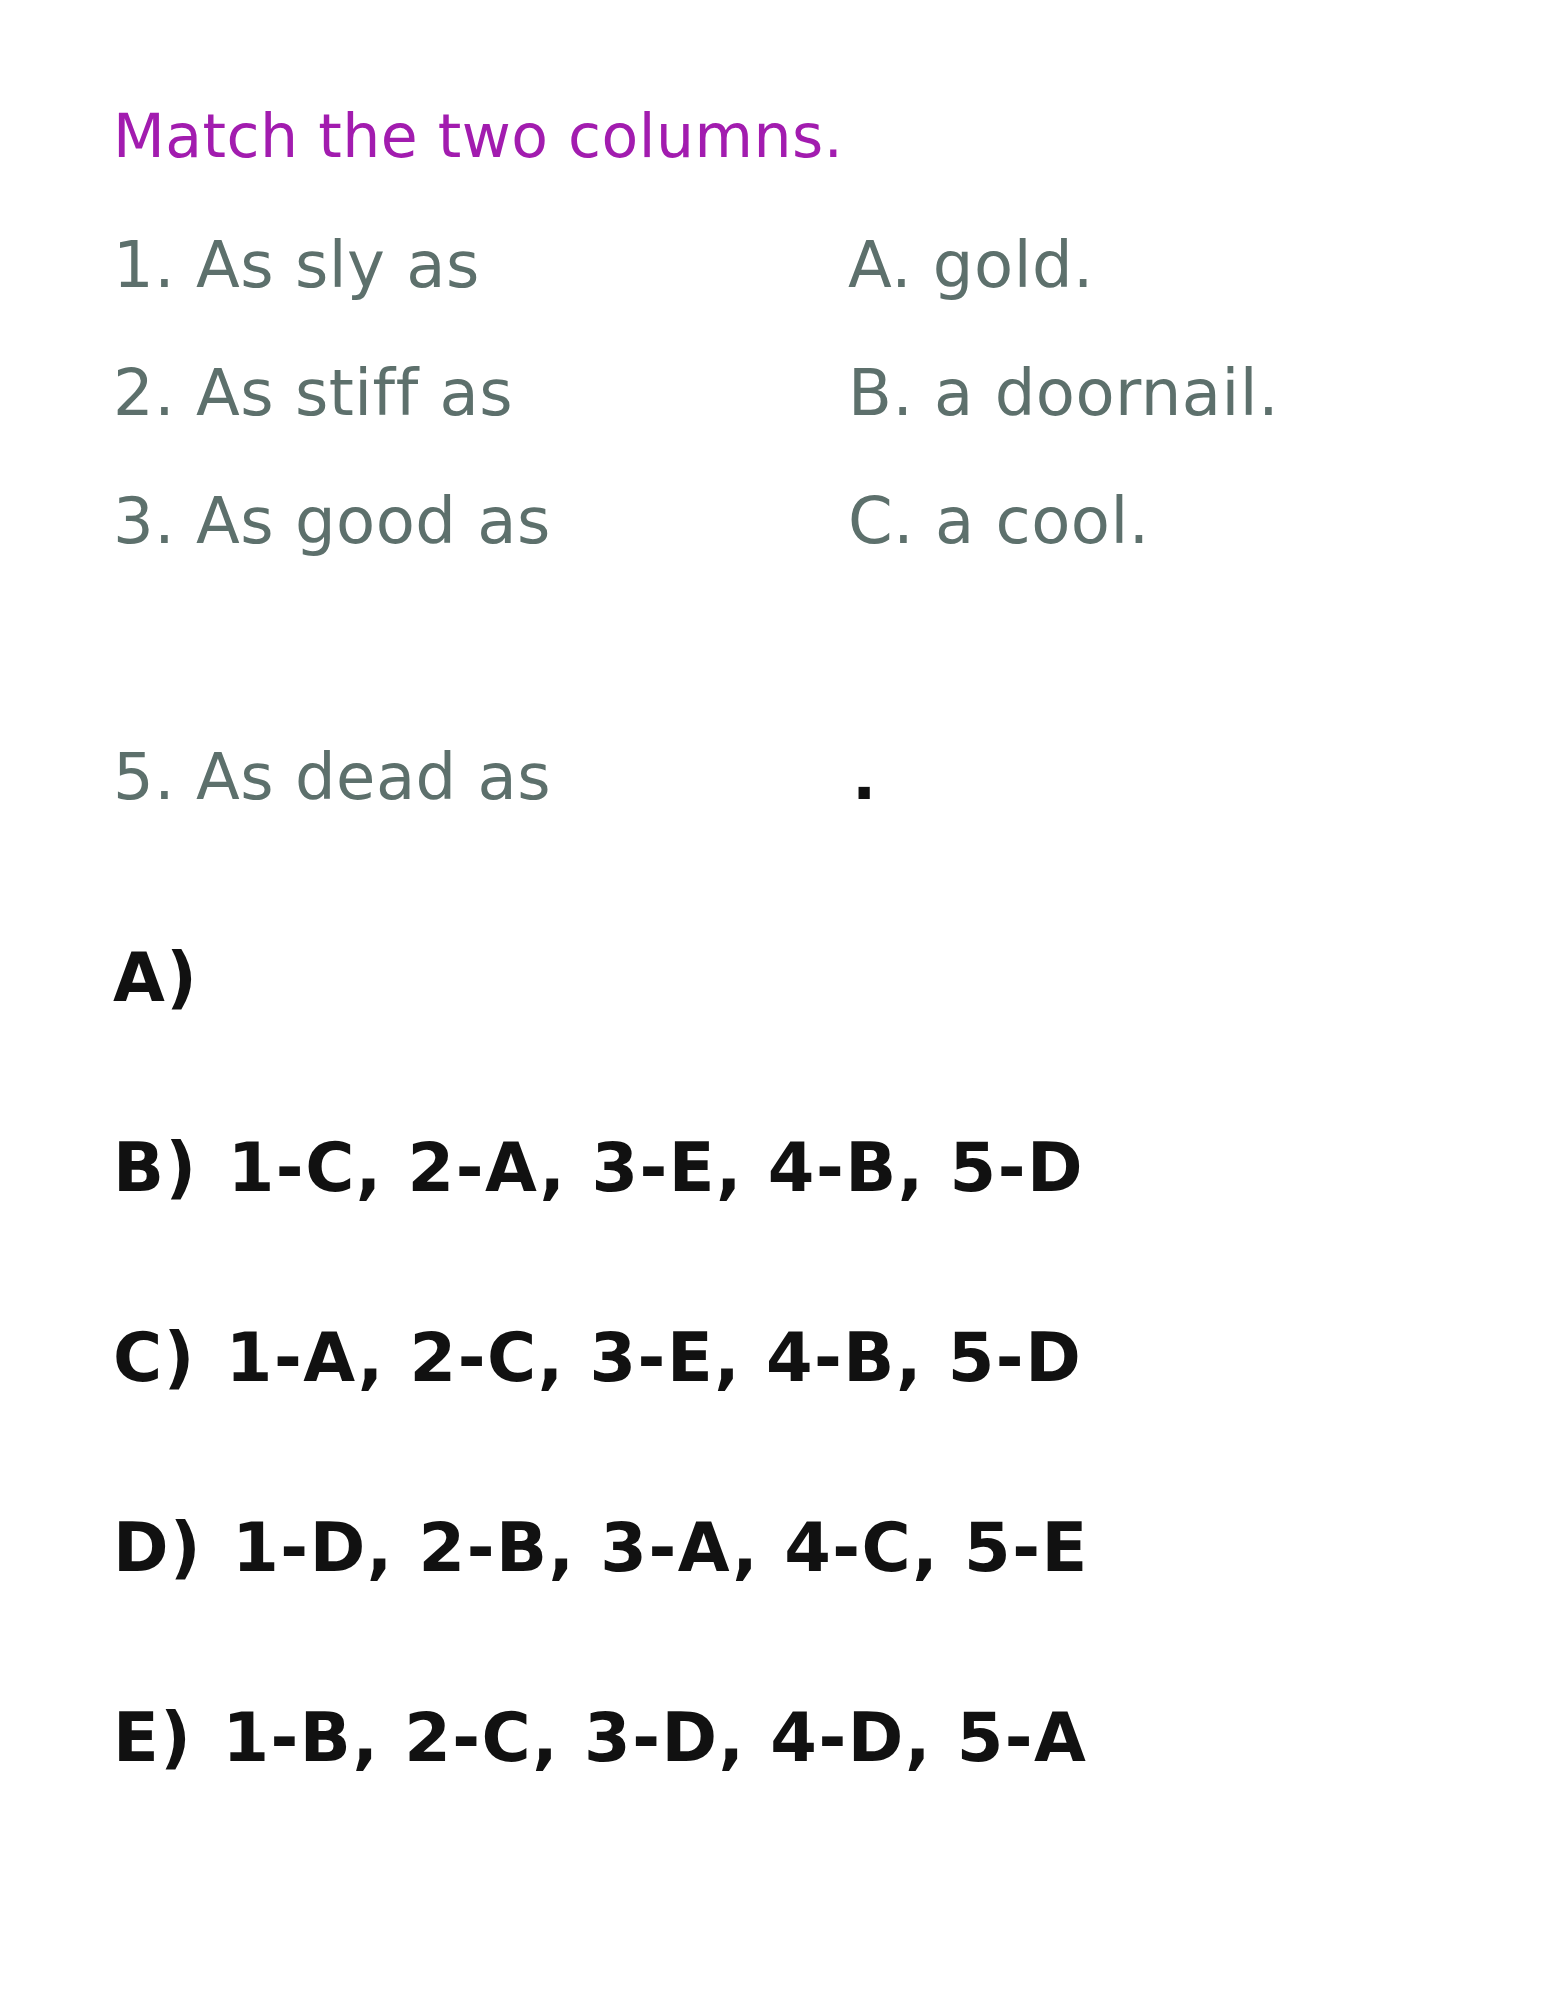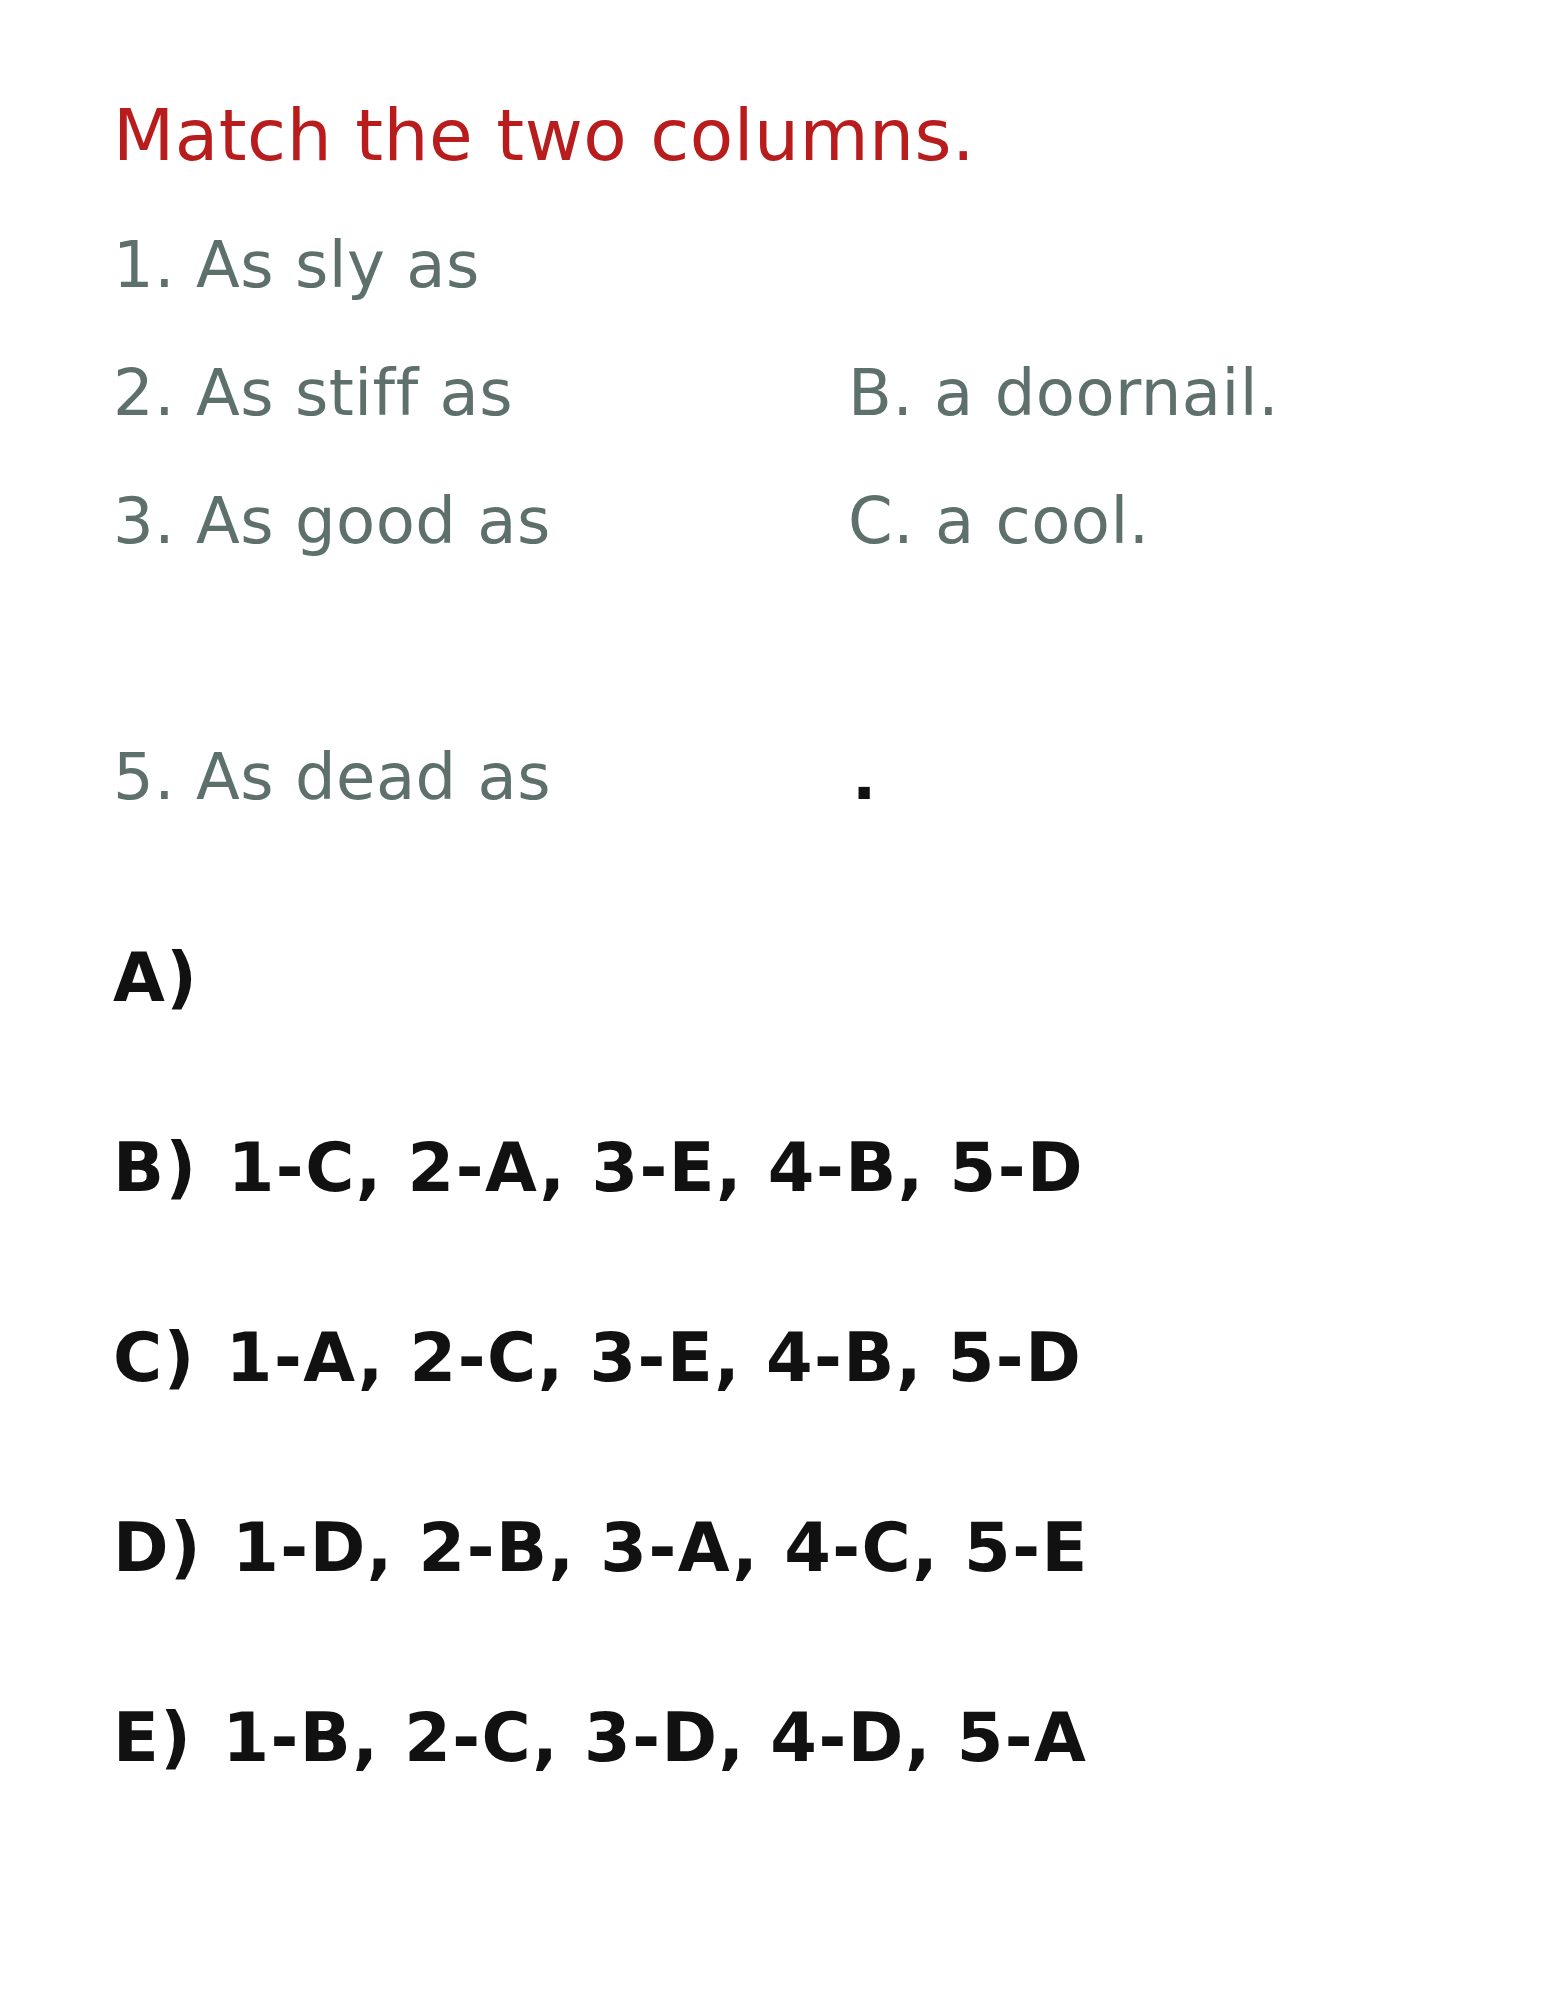--- a/index.html
+++ b/index.html
@@ -15,24 +15,24 @@
     overflow: hidden;
     font-family: "DejaVu Sans", sans-serif;
   }
   .content {
     position: absolute;
     left: 113px;
     top: 97px;
     width: 1380px;
   }
   .title {
-    font-size: 71px;
+    font-size: 60px;
     line-height: 78px;
     margin: 0 0 26px 0;
-    color: #b91c1c;
+    color: #a21caf;
     letter-spacing: 0.5px;
     font-weight: 400;
   }
   .match-block { }
   .match-row {
     display: flex;
     align-items: center;
     height: 128px;
     font-size: 64px;
     color: #5d706c;
@@ -70,20 +70,21 @@
 <body>
 
 <div class="page">
   <div class="content">
 
     <h1 class="title">Match the two columns.</h1>
 
     <div class="match-block">
       <div class="match-row">
         <span class="match-left">1. As sly as</span>
+        <span class="match-right">A. gold.</span>
         <span class="right-suffix"></span>
       </div>
       <div class="match-row">
         <span class="match-left">2. As stiff as</span>
         <span class="match-right">B. a doornail.</span>
         <span class="right-suffix"></span>
       </div>
       <div class="match-row">
         <span class="match-left">3. As good as</span>
         <span class="match-right">C. a cool.</span>

